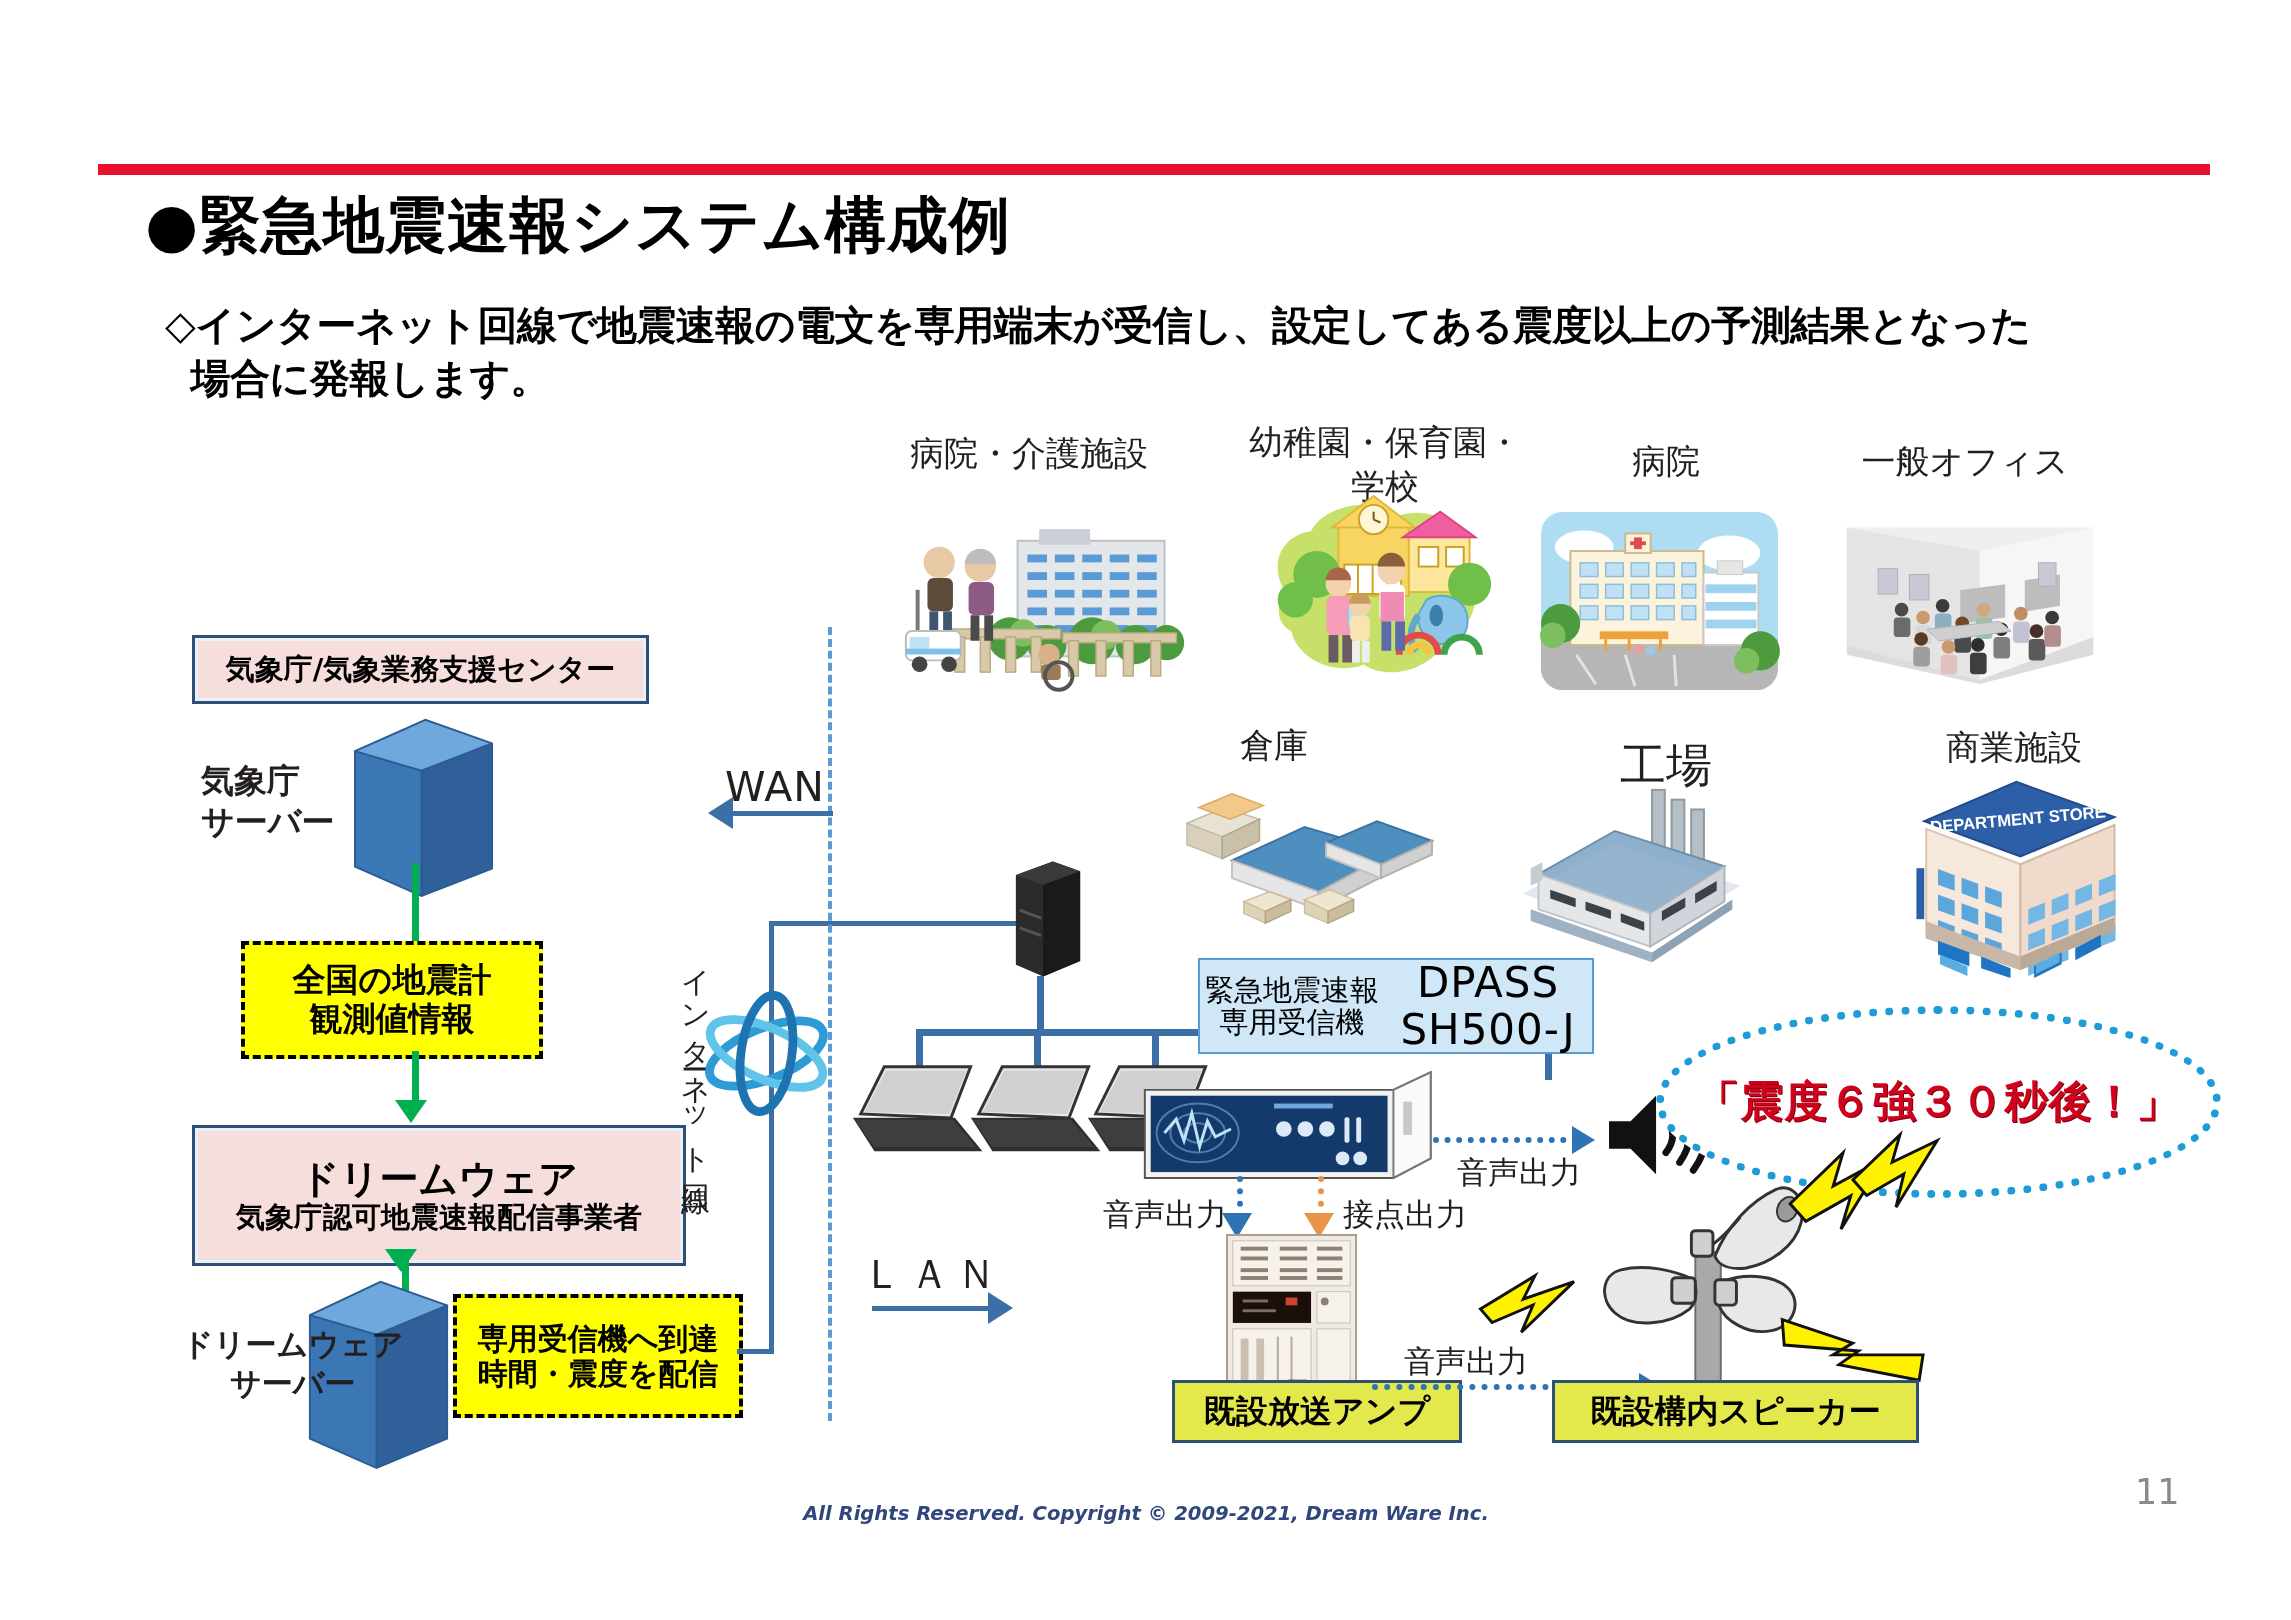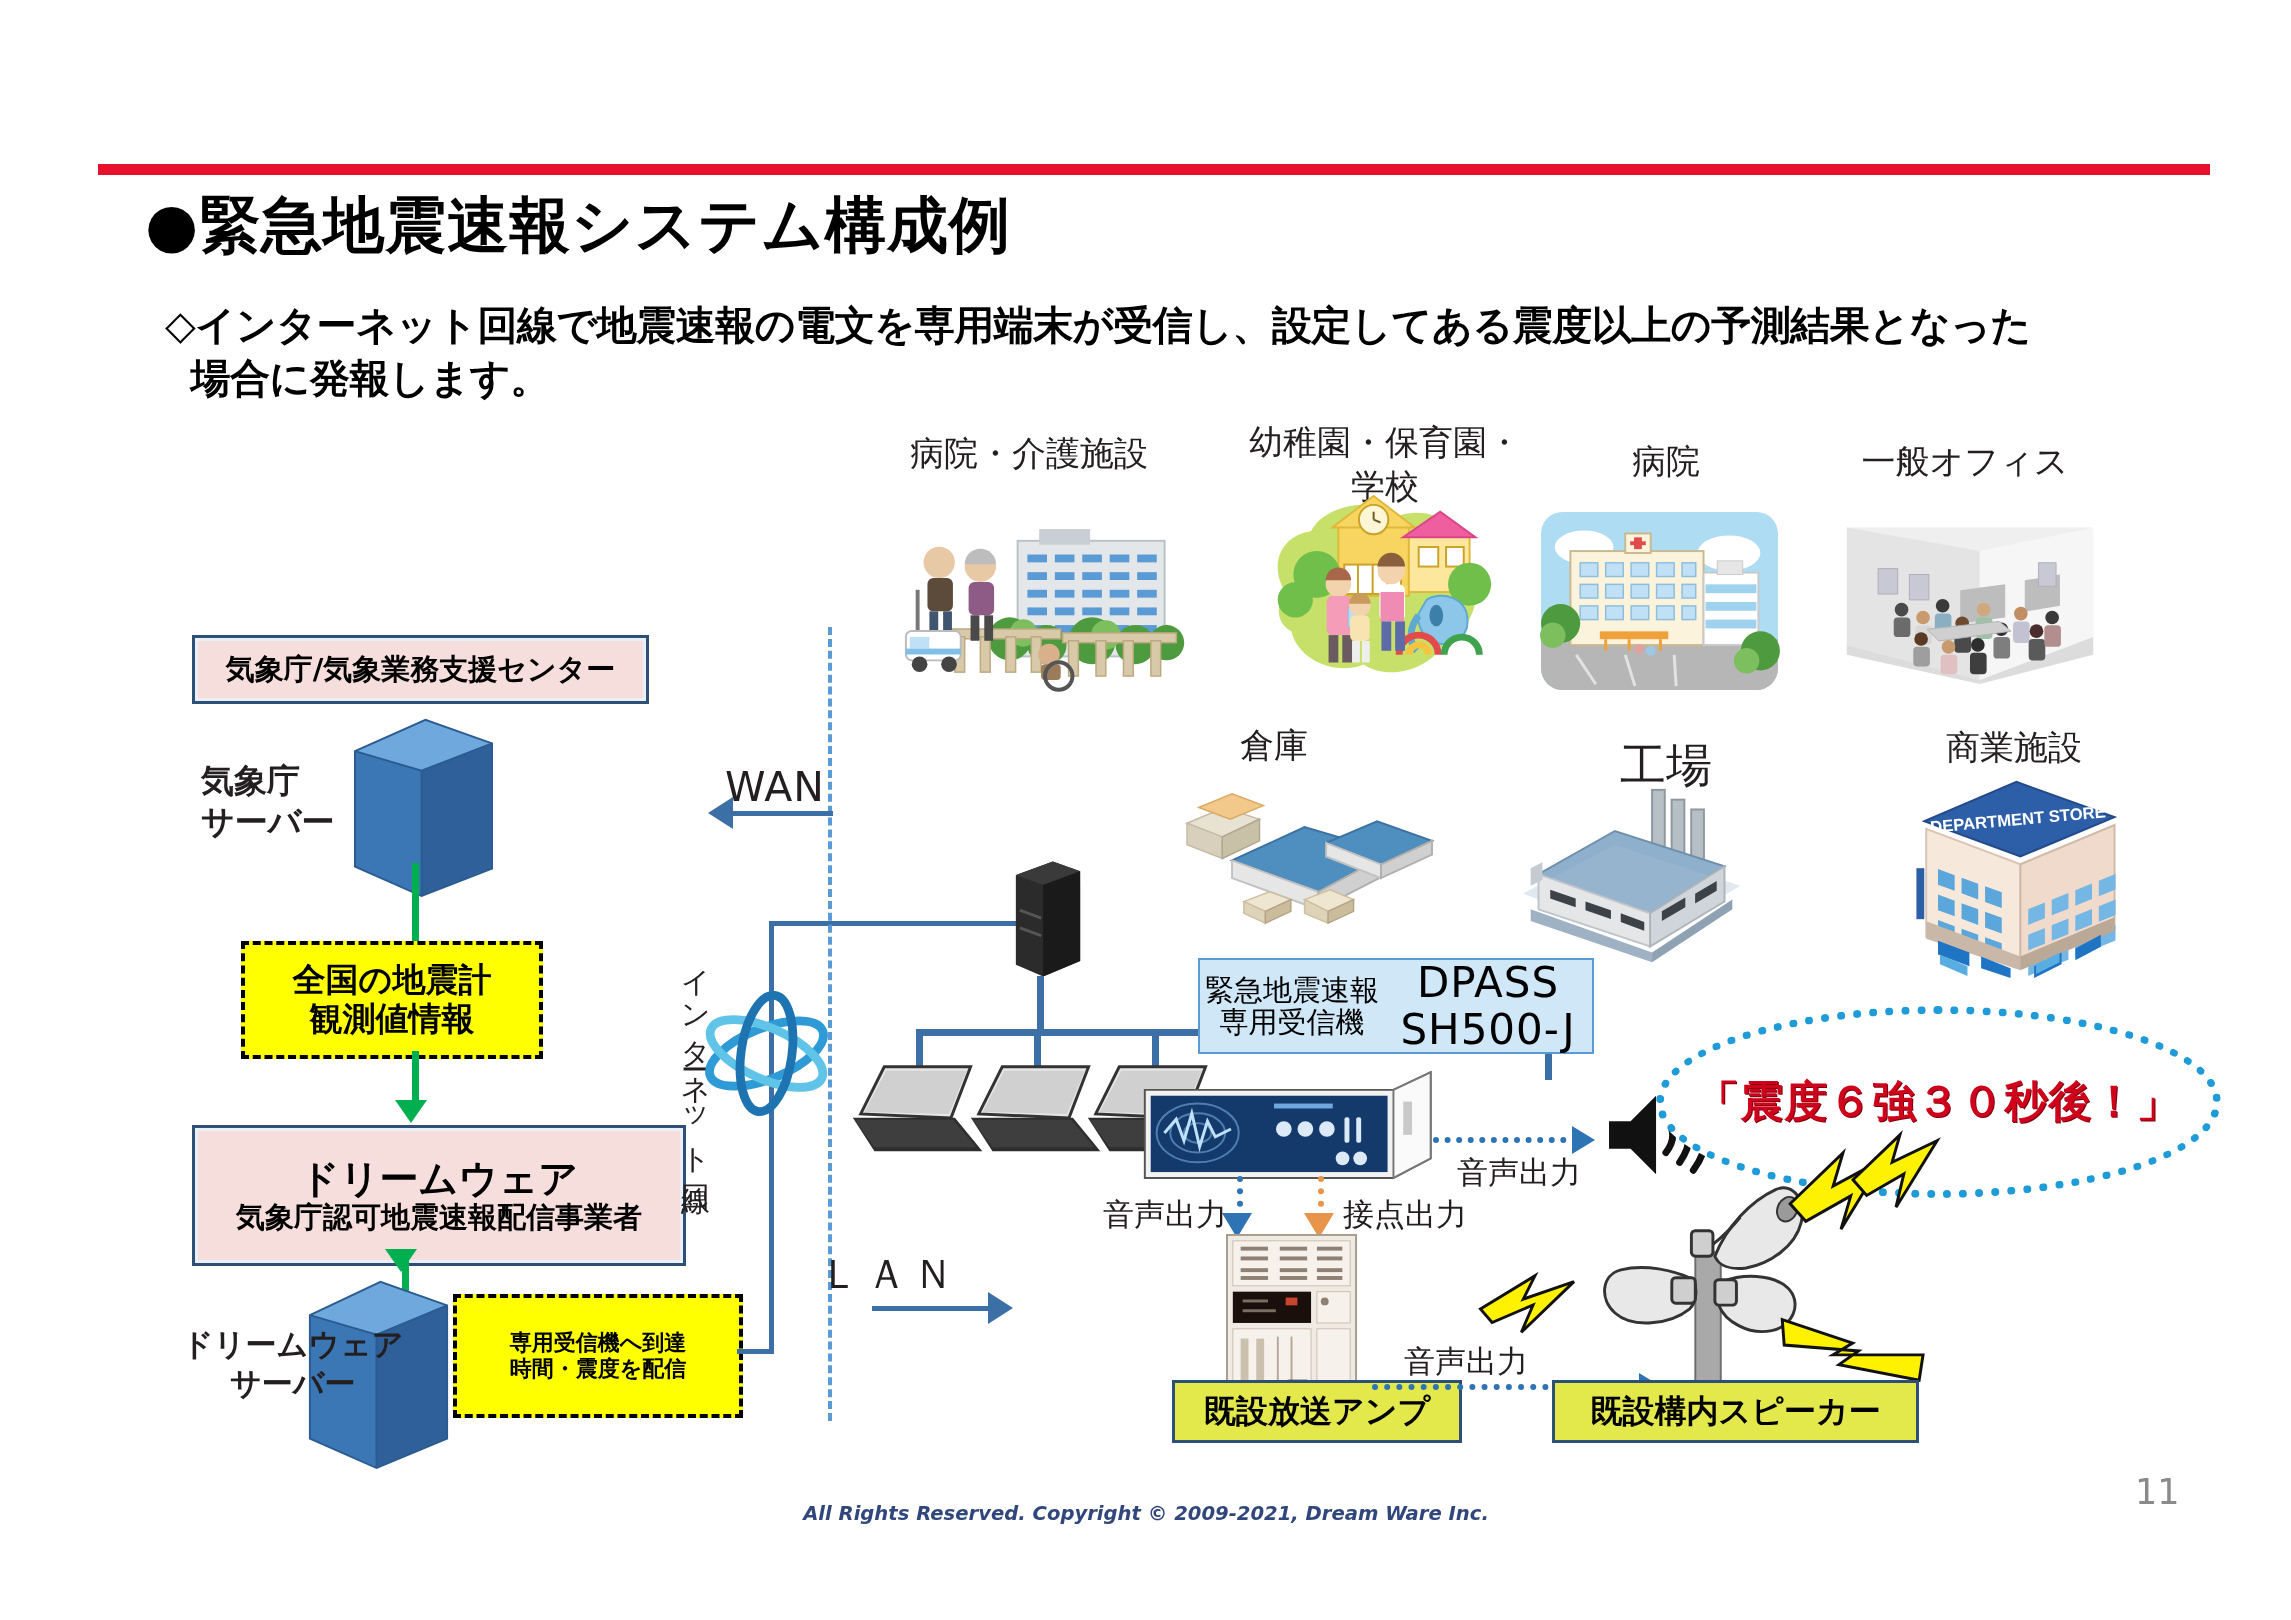--- a/index.html
+++ b/index.html
@@ -152,36 +152,36 @@
       <polygon points="10,42 82,8 150,32 150,168 78,198 10,168" fill="none" stroke="#2A5C91" stroke-width="2"></polygon>
       <polyline points="10,42 78,62 150,32" fill="none" stroke="#2A5C91" stroke-width="2"></polyline>
       <line x1="78" y1="62" x2="78" y2="198" stroke="#2A5C91" stroke-width="2"></line>
     </svg>
   </div>
   <div class="lbl" style="left:182px;top:1325px;font-size:31px;font-weight:700;line-height:1.25;text-align:center;">
     <div>ドリームウェア</div>
     <div>サーバー</div>
   </div>
 
-  <div class="box-yellow" style="left:453px;top:1294px;width:282px;height:116px;font-size:22px;">
+  <div class="box-yellow" style="left:453px;top:1294px;width:282px;height:116px;font-size:30px;">
     <div>専用受信機へ到達</div>
     <div>時間・震度を配信</div>
   </div>
 
   <div class="bline" style="left:737px;top:1349px;width:37px;height:4.9px;"></div>
   <div class="bline" style="left:769px;top:921px;width:4.9px;height:431px;"></div>
   <div class="bline" style="left:769px;top:921px;width:265px;height:4.9px;"></div>
 
   <div class="dashvert" style="left:828px;top:627px;height:794px;"></div>
 
   <div class="wanlbl" style="left:725px;top:763px;">WAN</div>
   <div class="wanline" style="left:730px;top:811px;width:103px;"></div>
   <div class="wanhead" style="left:708px;top:797px;"></div>
 
-  <div class="lanlbl" style="left:819px;top:1247px;">ＬＡＮ</div>
+  <div class="lanlbl" style="left:862px;top:1247px;">ＬＡＮ</div>
   <div class="wanline" style="left:872px;top:1306px;width:118px;"></div>
   <div class="lanhead" style="left:988px;top:1292px;"></div>
 
   <div class="vtext" style="left:676px;top:949px;">インターネット回線</div>
 
   <div class="ill" style="left:698px;top:990px;">
     <svg width="137" height="127" viewBox="0 0 140 130">
       <g fill="none" stroke-width="9" stroke-linecap="round">
         <ellipse cx="70" cy="65" rx="62" ry="26" stroke="#2E9BD6" transform="rotate(-22 70 65)"></ellipse>
         <ellipse cx="70" cy="65" rx="62" ry="26" stroke="#5FC4E8" transform="rotate(24 70 65)"></ellipse>

